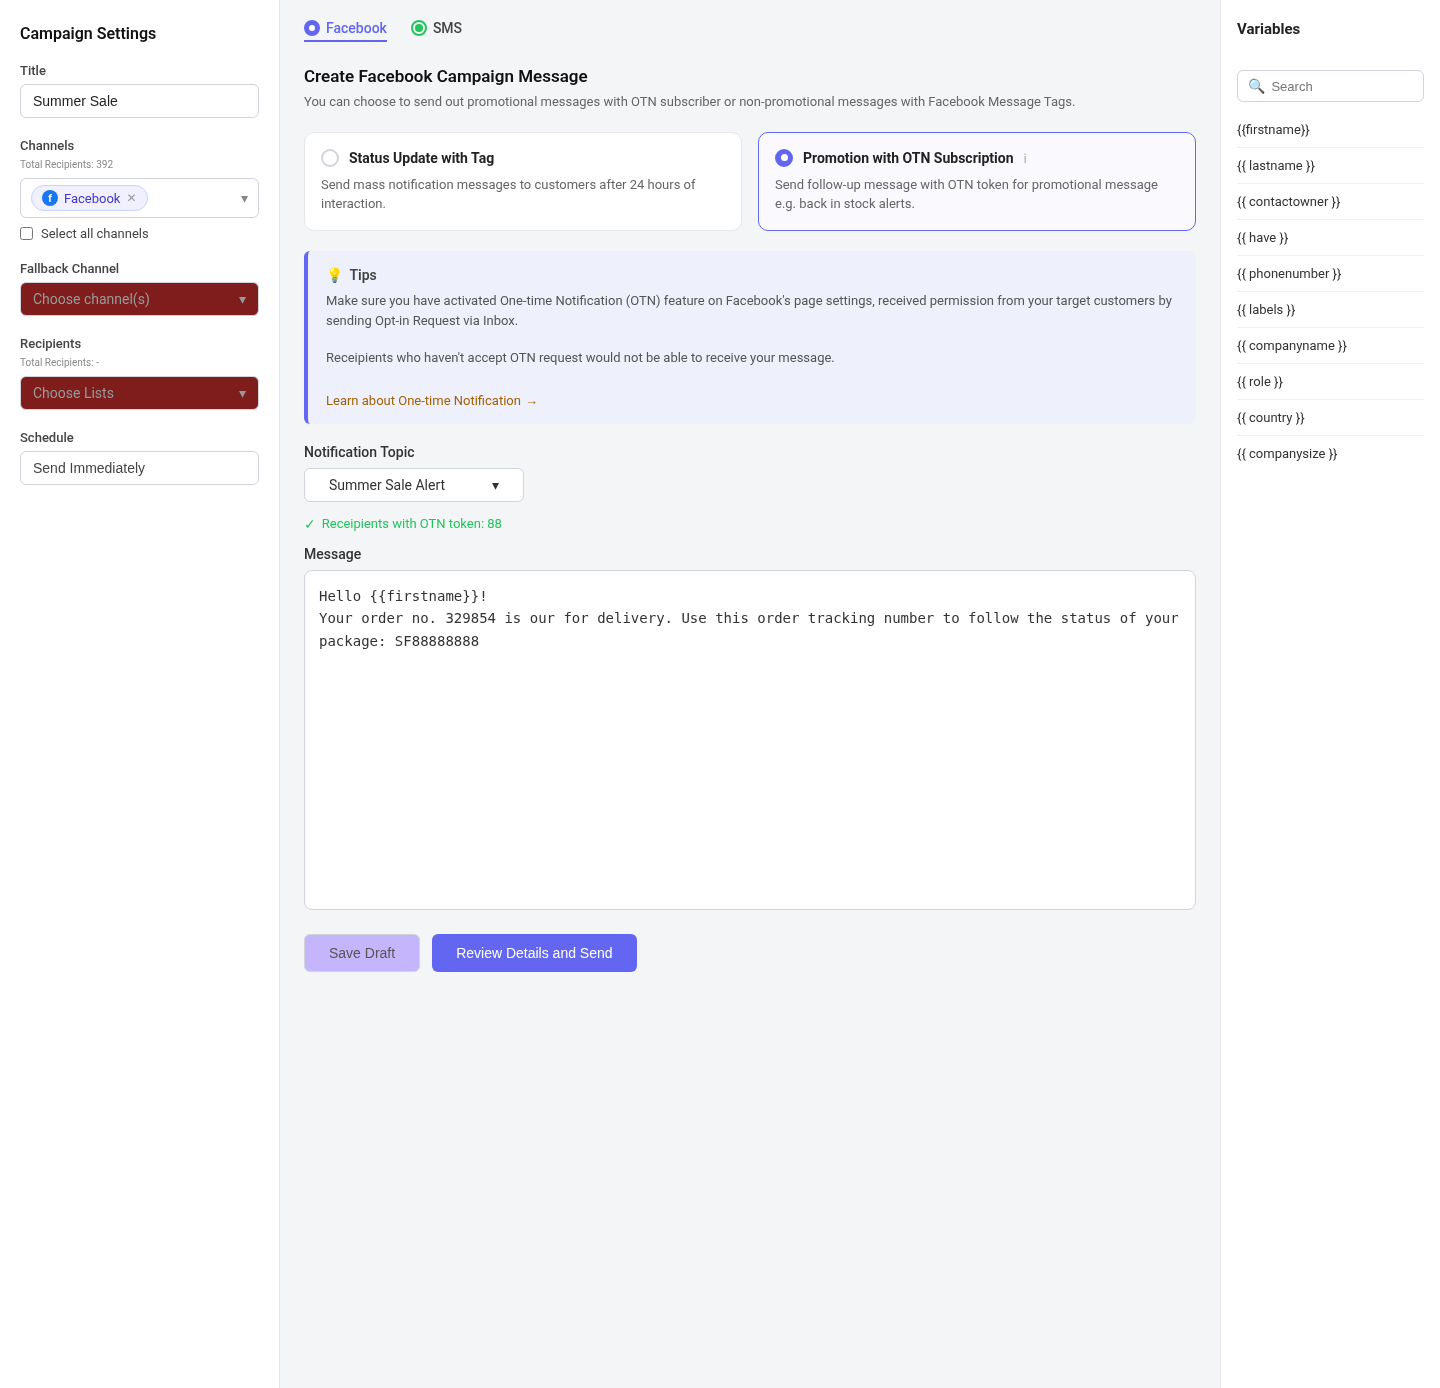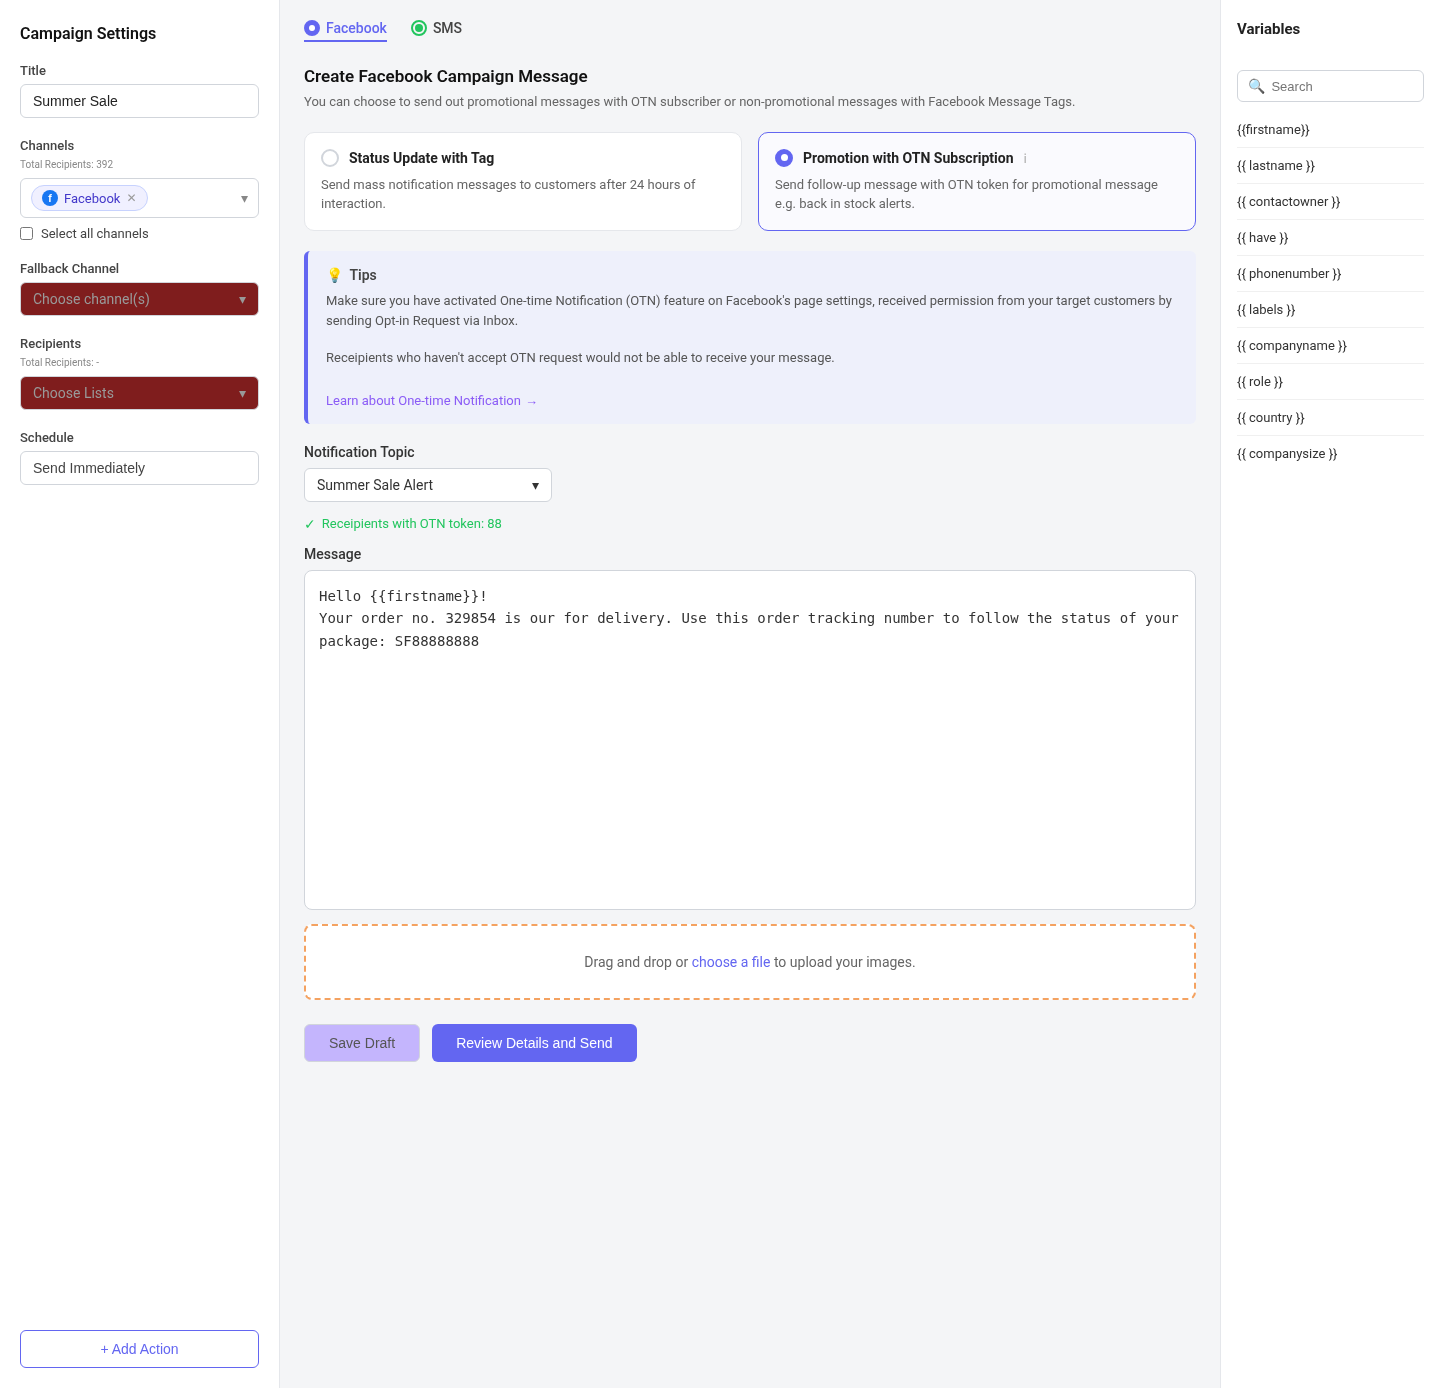--- a/index.html
+++ b/index.html
@@ -290,42 +290,42 @@
       color: #444;
       margin-bottom: 8px;
       font-size: 14px;
     }
     .tips-text {
       font-size: 13px;
       color: #555;
       line-height: 1.6;
     }
     .tips-link {
-      color: #8b5cf6;
+      color: #a16207;
       text-decoration: none;
       font-size: 13px;
       margin-top: 8px;
       display: inline-flex;
       align-items: flex-end;
       gap: 4px;
     }
     .notification-topic-section {
       margin-bottom: 14px;
     }
     .topic-label {
       font-size: 14px;
       font-weight: 500;
       margin-bottom: 8px;
       color: #333;
     }
     .topic-select {
-      width: 248px;
-      border: 1px solid #d1d5db;
-      border-radius: 6px;
-      padding: 8px 12px;
+      width: 220px;
+      border: 1px solid #d1d5db;
+      border-radius: 6px;
+      padding: 8px 24px;
       font-size: 14px;
       color: #333;
       background: #fff;
       display: flex;
       align-items: center;
       justify-content: space-between;
       cursor: pointer;
     }
     .otn-badge {
       display: flex;
@@ -491,25 +491,20 @@
         <span>Choose Lists</span>
         <span>▾</span>
       </div>
     </div>
 
     <div class="section-block">
       <div class="field-label">Schedule</div>
       <input class="schedule-input" type="text" value="Send Immediately" style="">
     </div>
 
-    <div class="sidebar-footer">
-      <button class="add-action-btn">
-        <span>+ Add Action</span>
-      </button>
-    </div>
   </aside>
 
   <main class="main">
 
     <div class="tabs-row">
       <div class="tab active">
         <span class="tab-dot"></span>
         <span>Facebook</span>
       </div>
       <div class="tab sms">
@@ -564,25 +559,20 @@
 
     <div class="otn-badge">
       <span class="check-icon">✓</span>
       <span>Receipients with OTN token: 88</span>
     </div>
 
     <div class="message-label">Message</div>
     <textarea class="message-box" style="">Hello {{firstname}}!
 Your order no. 329854 is our for delivery. Use this order tracking number to follow the status of your package: SF88888888</textarea>
 
-    <div class="drop-zone">
-      <span>Drag and drop or </span>
-      <a href="#">choose a file</a>
-      <span> to upload your images.</span>
-    </div>
 
     <div class="content-footer">
       <button class="save-draft-btn">Save Draft</button>
       <button class="review-btn">Review Details and Send</button>
     </div>
   </main>
 
   <aside class="variables-panel">
     <div class="variables-title">Variables</div>
     <div class="search-box">

